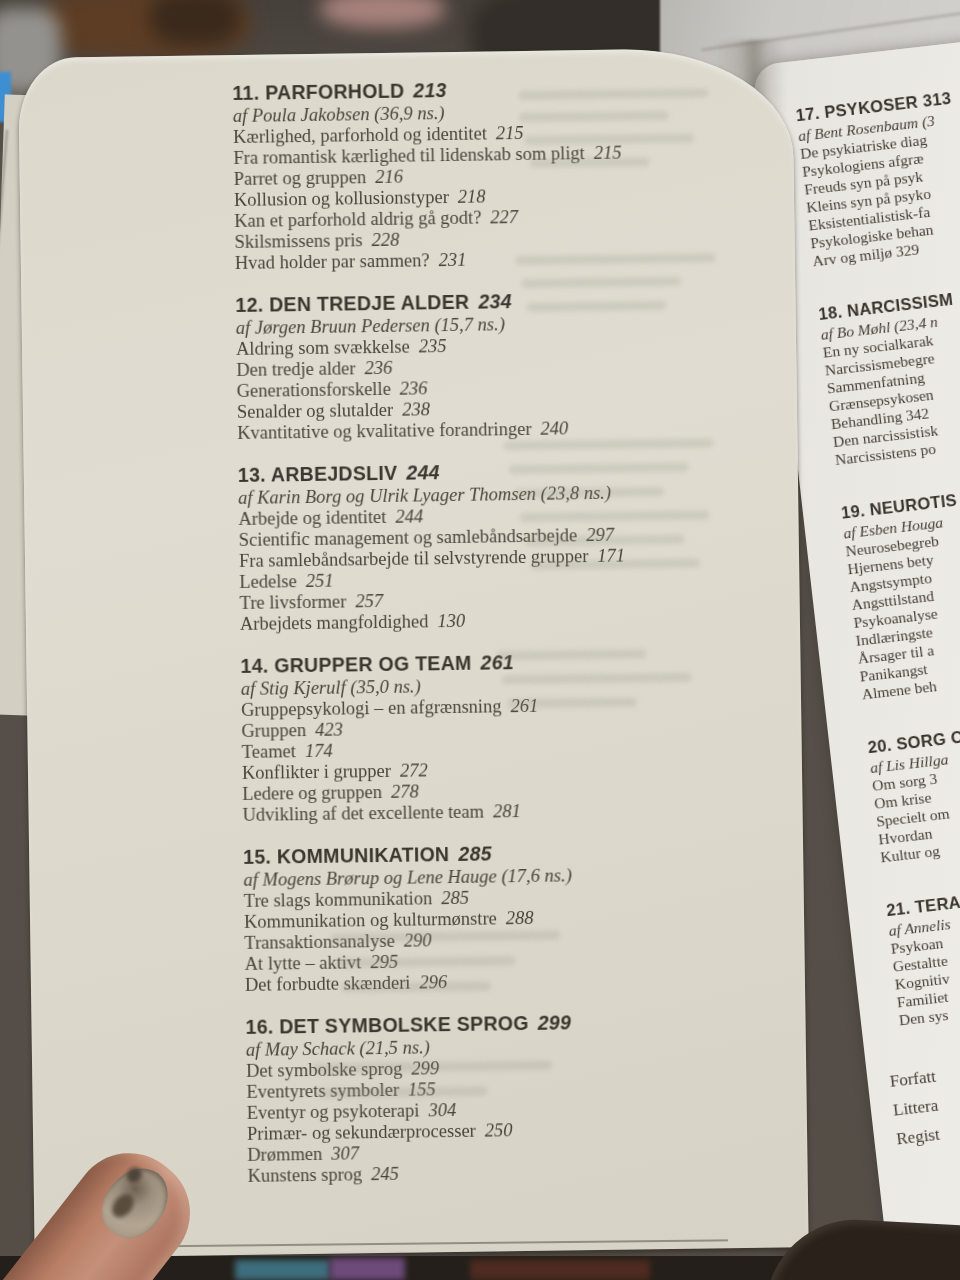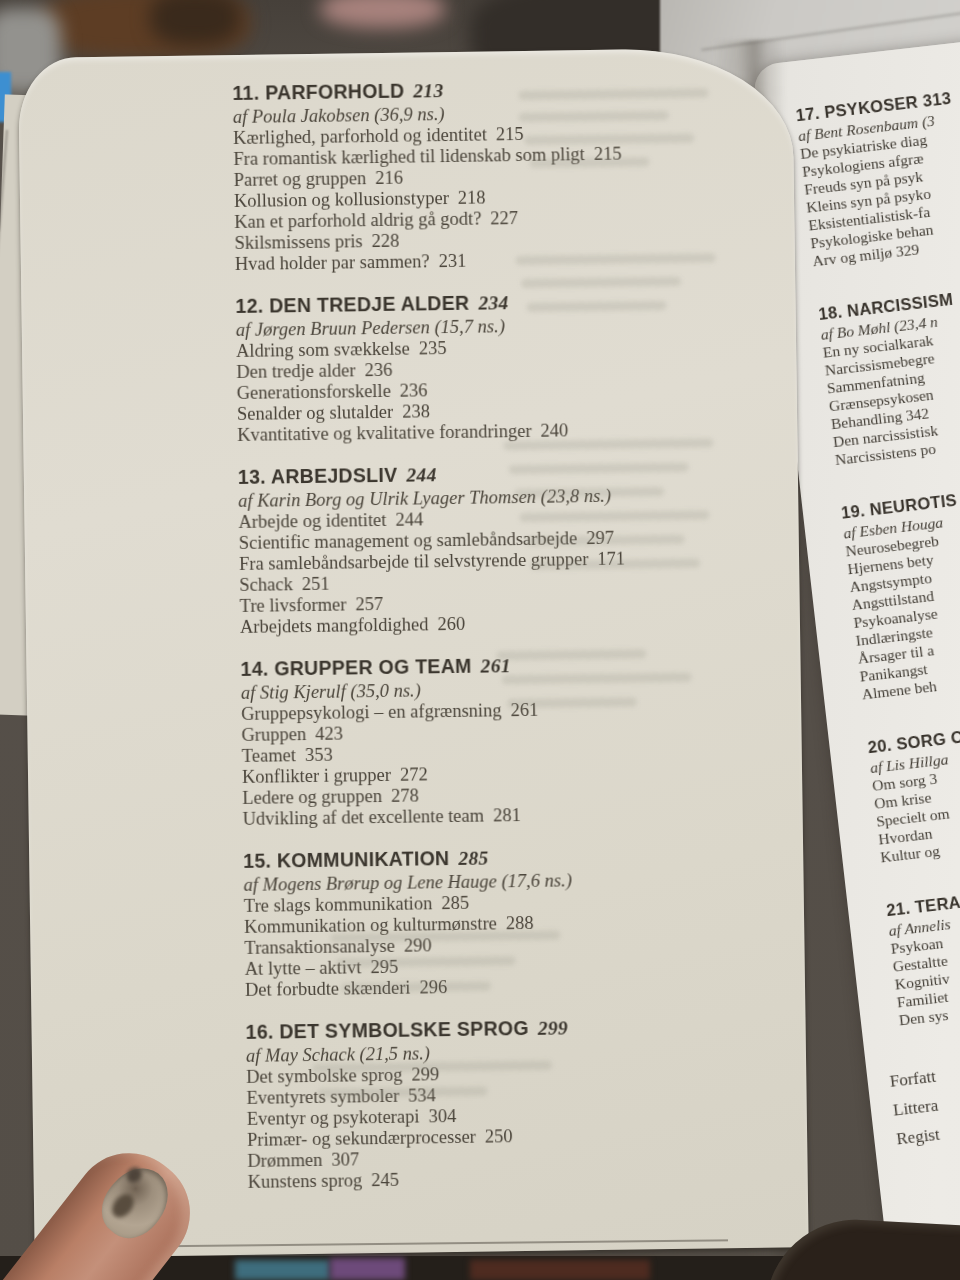--- a/index.html
+++ b/index.html
@@ -46,24 +46,24 @@
   .left-page{position:absolute;left:18px;top:58px;width:774px;height:1200px;
     background:linear-gradient(168deg,#dcd8cc 0%,#e0dcd1 35%,#dbd7ca 70%,#d6d2c5 100%);
     transform:rotate(-0.8deg);transform-origin:0 0;
     border-radius:58px 170px 10px 12px / 72px 110px 10px 12px;
     box-shadow:inset 0 5px 7px -3px rgba(255,255,255,.55), 0 3px 5px rgba(30,25,20,.5);
     color:#4a443a;}
   .left-toc{position:absolute;left:214px;top:26px;width:470px;filter:blur(.2px);}
   .toc-section{margin-bottom:19px;}
   .toc-header{font-family:"Liberation Sans","DejaVu Sans",sans-serif;font-weight:700;
     font-size:19.5px;line-height:24px;letter-spacing:.3px;color:#3b362e;margin-bottom:1px;white-space:nowrap;}
-  .toc-header .pg{font-family:Liberation Serif, serif;font-style:italic;margin-top:8px;}
+  .toc-header .pg{font-family:Liberation Sans, sans-serif;font-style:italic;margin-top:8px;}
   .toc-line{font-size:18.5px;line-height:21px;white-space:nowrap;}
   .toc-author{font-style:italic;}
-  .pg{margin-left:9px;}
+  .pg{font-style:italic;margin-left:9px;}
   
   .ghost{position:absolute;height:9px;border-radius:5px;background:rgba(140,142,128,.22);filter:blur(2.5px);}
   
   .bottom-dark{position:absolute;left:0;top:1256px;width:960px;height:24px;background:#241f1a;}
   .b-blob{position:absolute;filter:blur(3px);}
   .b-teal{left:235px;top:1260px;width:95px;height:20px;background:#3e6d7d;}
   .b-purple{left:330px;top:1258px;width:75px;height:22px;background:#6d4a7a;}
   .b-red{left:470px;top:1260px;width:180px;height:20px;background:#4e2b20;}
   .cover-corner{position:absolute;left:768px;top:1222px;width:260px;height:90px;background:#2a211a;
     border-radius:90px 0 0 0;transform:rotate(3deg);box-shadow:inset 4px 4px 8px rgba(190,180,160,.15);}
@@ -183,48 +183,48 @@
           <div class="toc-line"><span>Generationsforskelle</span><span class="pg">236</span></div>
           <div class="toc-line"><span>Senalder og slutalder</span><span class="pg">238</span></div>
           <div class="toc-line"><span>Kvantitative og kvalitative forandringer</span><span class="pg">240</span></div>
         </div>
         <div class="toc-section">
           <div class="toc-header"><span>13. ARBEJDSLIV</span><span class="pg">244</span></div>
           <div class="toc-line toc-author">af Karin Borg og Ulrik Lyager Thomsen (23,8 ns.)</div>
           <div class="toc-line"><span>Arbejde og identitet</span><span class="pg">244</span></div>
           <div class="toc-line"><span>Scientific management og samlebåndsarbejde</span><span class="pg">297</span></div>
           <div class="toc-line"><span>Fra samlebåndsarbejde til selvstyrende grupper</span><span class="pg">171</span></div>
-          <div class="toc-line"><span>Schack</span><span class="pg">251</span></div>
+          <div class="toc-line"><span>Ledelse</span><span class="pg">251</span></div>
           <div class="toc-line"><span>Tre livsformer</span><span class="pg">257</span></div>
-          <div class="toc-line"><span>Arbejdets mangfoldighed</span><span class="pg">260</span></div>
+          <div class="toc-line"><span>Arbejdets mangfoldighed</span><span class="pg">130</span></div>
         </div>
         <div class="toc-section">
           <div class="toc-header"><span>14. GRUPPER OG TEAM</span><span class="pg">261</span></div>
           <div class="toc-line toc-author">af Stig Kjerulf (35,0 ns.)</div>
           <div class="toc-line"><span>Gruppepsykologi – en afgrænsning</span><span class="pg">261</span></div>
           <div class="toc-line"><span>Gruppen</span><span class="pg">423</span></div>
-          <div class="toc-line"><span>Teamet</span><span class="pg">353</span></div>
+          <div class="toc-line"><span>Teamet</span><span class="pg">174</span></div>
           <div class="toc-line"><span>Konflikter i grupper</span><span class="pg">272</span></div>
           <div class="toc-line"><span>Ledere og gruppen</span><span class="pg">278</span></div>
           <div class="toc-line"><span>Udvikling af det excellente team</span><span class="pg">281</span></div>
         </div>
         <div class="toc-section">
           <div class="toc-header"><span>15. KOMMUNIKATION</span><span class="pg">285</span></div>
           <div class="toc-line toc-author">af Mogens Brørup og Lene Hauge (17,6 ns.)</div>
           <div class="toc-line"><span>Tre slags kommunikation</span><span class="pg">285</span></div>
           <div class="toc-line"><span>Kommunikation og kulturmønstre</span><span class="pg">288</span></div>
           <div class="toc-line"><span>Transaktionsanalyse</span><span class="pg">290</span></div>
           <div class="toc-line"><span>At lytte – aktivt</span><span class="pg">295</span></div>
           <div class="toc-line"><span>Det forbudte skænderi</span><span class="pg">296</span></div>
         </div>
         <div class="toc-section">
           <div class="toc-header"><span>16. DET SYMBOLSKE SPROG</span><span class="pg">299</span></div>
           <div class="toc-line toc-author">af May Schack (21,5 ns.)</div>
           <div class="toc-line"><span>Det symbolske sprog</span><span class="pg">299</span></div>
-          <div class="toc-line"><span>Eventyrets symboler</span><span class="pg">534</span></div>
+          <div class="toc-line"><span>Eventyrets symboler</span><span class="pg">155</span></div>
           <div class="toc-line"><span>Eventyr og psykoterapi</span><span class="pg">304</span></div>
           <div class="toc-line"><span>Primær- og sekundærprocesser</span><span class="pg">250</span></div>
           <div class="toc-line"><span>Drømmen</span><span class="pg">307</span></div>
           <div class="toc-line"><span>Kunstens sprog</span><span class="pg">245</span></div>
         </div>
       </div>
   <div class="ghost" style="left: 500px; top: 40px; width: 190px;"></div>
       <div class="ghost" style="left: 500px; top: 62px; width: 150px;"></div>
       <div class="ghost" style="left: 505px; top: 85px; width: 170px;"></div>
       <div class="ghost" style="left: 510px; top: 108px; width: 120px;"></div>

